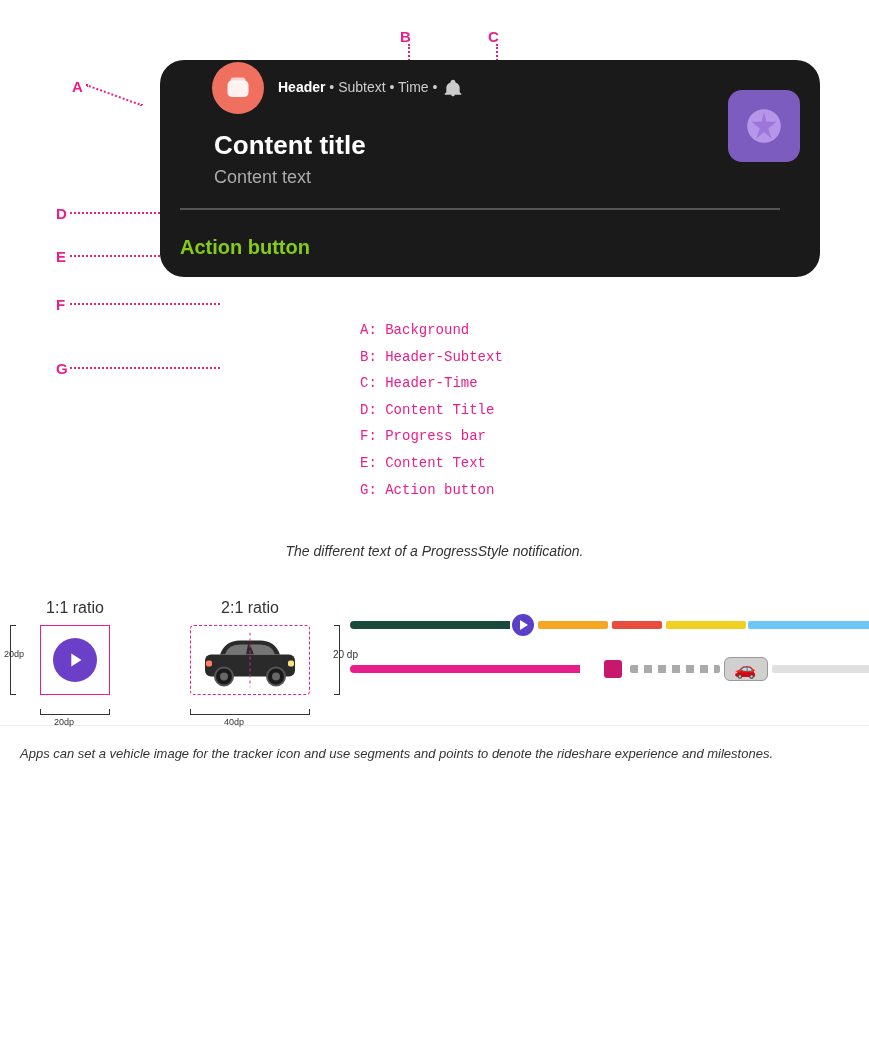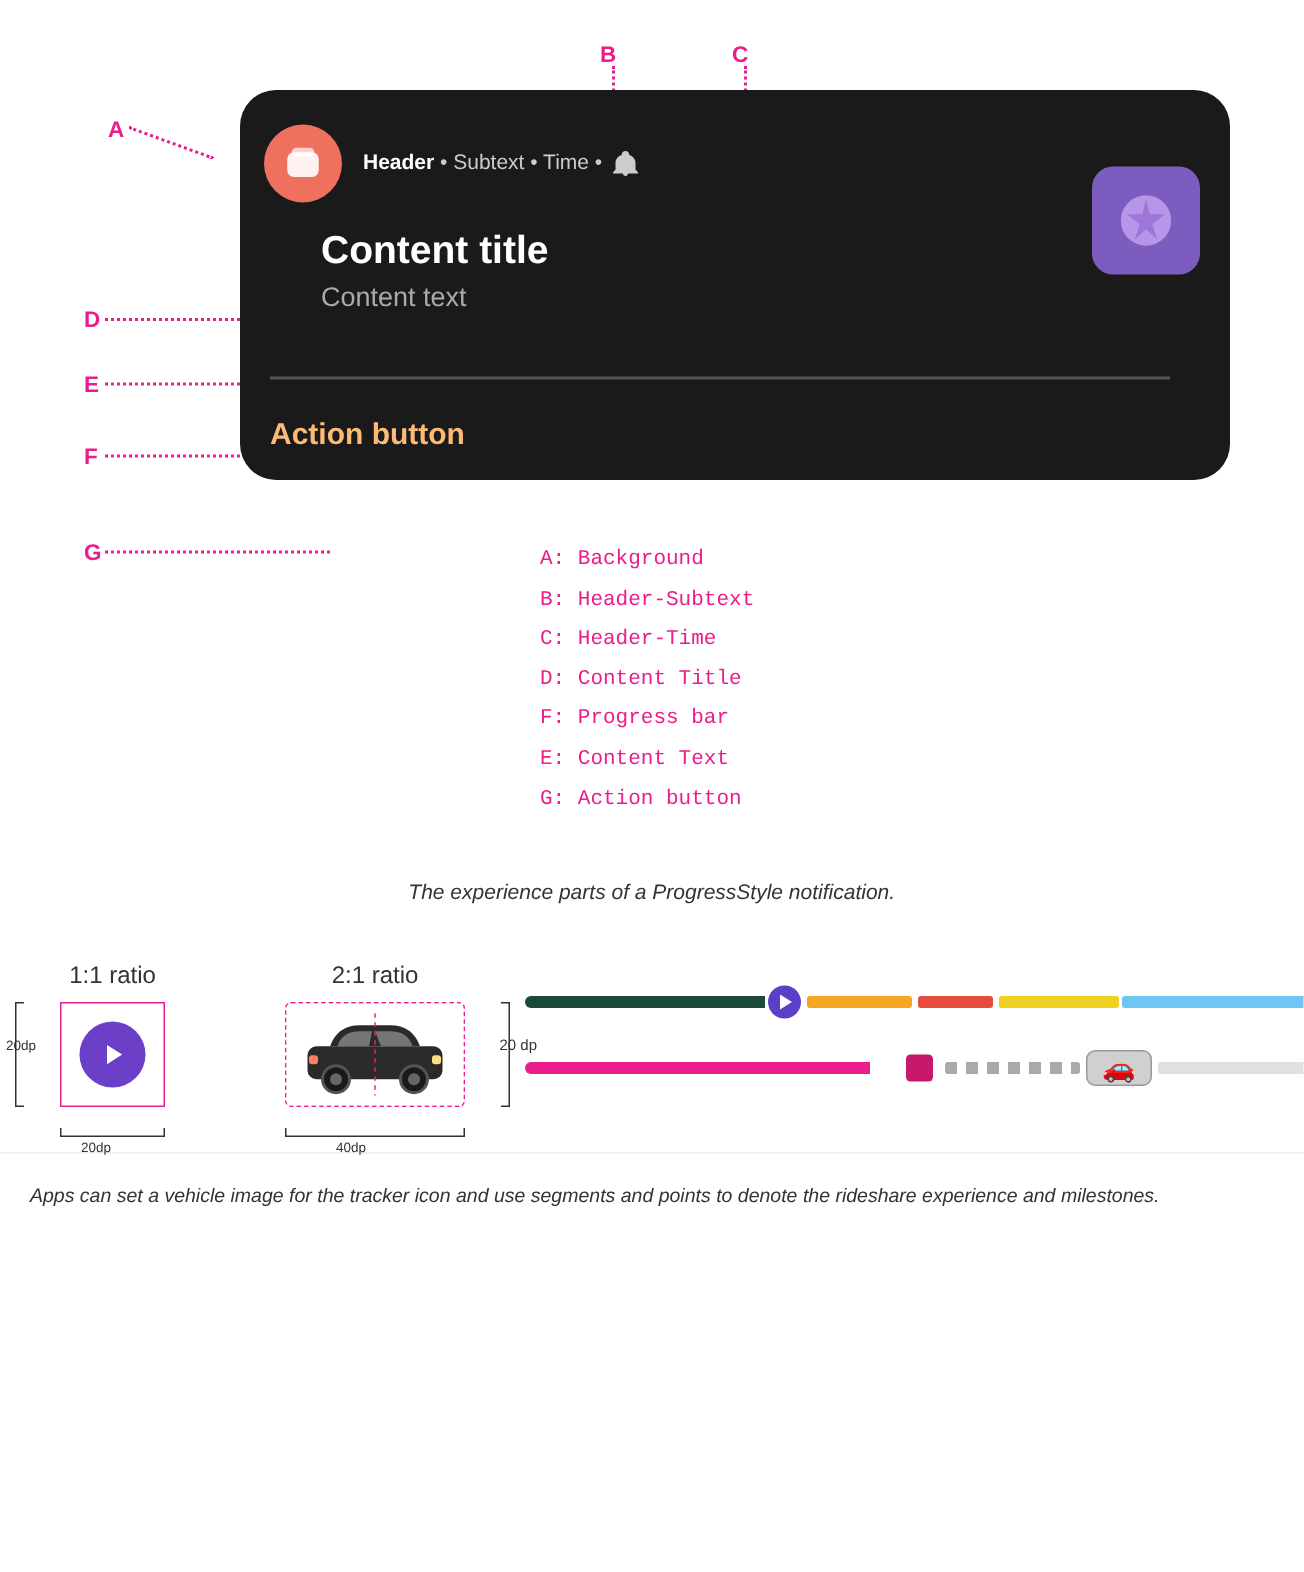--- a/index.html
+++ b/index.html
@@ -79,22 +79,23 @@
       padding: 0;
       width: 660px;
       margin-left: 80px;
       position: relative;
       overflow: hidden;
     }
 
     .card-top {
       display: flex;
       align-items: center;
-      padding: 23px 20px 10px 16px;
-      position: relative;
+      padding: 2px 20px 10px 16px;
+      position: relative;
+      margin-left: 36px;
     }
 
     .icon-circle {
       width: 52px;
       height: 52px;
       border-radius: 50%;
       background: #f07060;
       display: flex;
       align-items: center;
       justify-content: center;
@@ -123,21 +124,21 @@
     .content-title {
       color: #ffffff;
       font-size: 26px;
       font-weight: bold;
       margin-bottom: 6px;
     }
 
     .content-text {
       color: #aaaaaa;
       font-size: 18px;
-      margin-bottom: 32px;
+      margin-bottom: 10px;
     }
 
     .thumb-image {
       position: absolute;
       right: 20px;
       top: -34px;
       width: 72px;
       height: 72px;
       border-radius: 14px;
       background: #7c5cbf;
@@ -153,21 +154,21 @@
     .progress-bar-container {
       margin: 0 20px 0 0;
       height: 2px;
       background: #555;
     }
 
     .action-area {
       padding: 18px 20px;
     }
     .action-label {
-      color: #fdba74;
+      color: #84cc16;
       font-size: 20px;
       font-weight: bold;
     }
 
     
     .side-label {
       position: absolute;
       color: #e91e8c;
       font-size: 15px;
       font-weight: bold;
@@ -401,21 +402,21 @@
   <p>A:  Background</p>
   <p>B:  Header-Subtext</p>
   <p>C:  Header-Time</p>
   <p>D:  Content Title</p>
   <p>F:  Progress bar</p>
   <p>E:  Content Text</p>
   <p>G:  Action button</p>
 </div>
 
 <div class="caption-section">
-  <span>The experience parts of a ProgressStyle notification.</span>
+  <span>The different text of a ProgressStyle notification.</span>
 </div>
 
 <div class="bottom-section">
 
   <div class="ratio-group">
 
     <div class="ratio-item">
       <div class="ratio-label">1:1 ratio</div>
       <div style="position:relative; width:70px; height:70px;">
 

